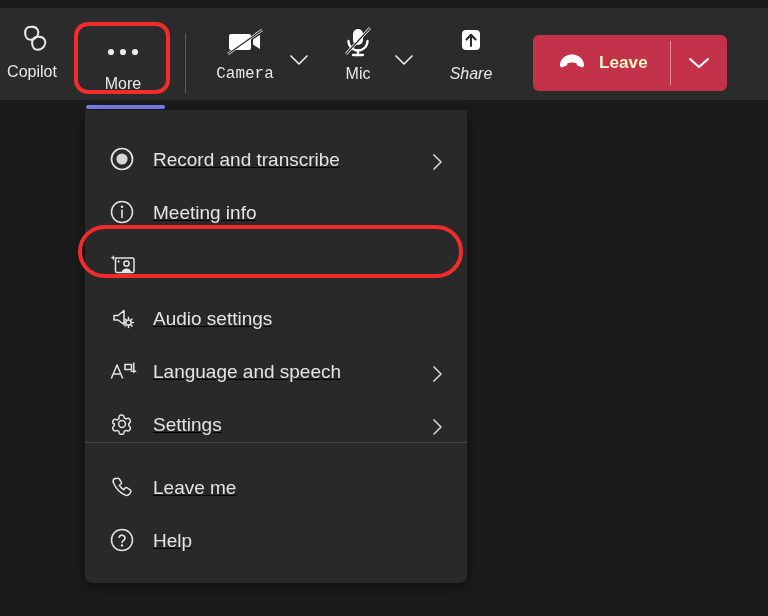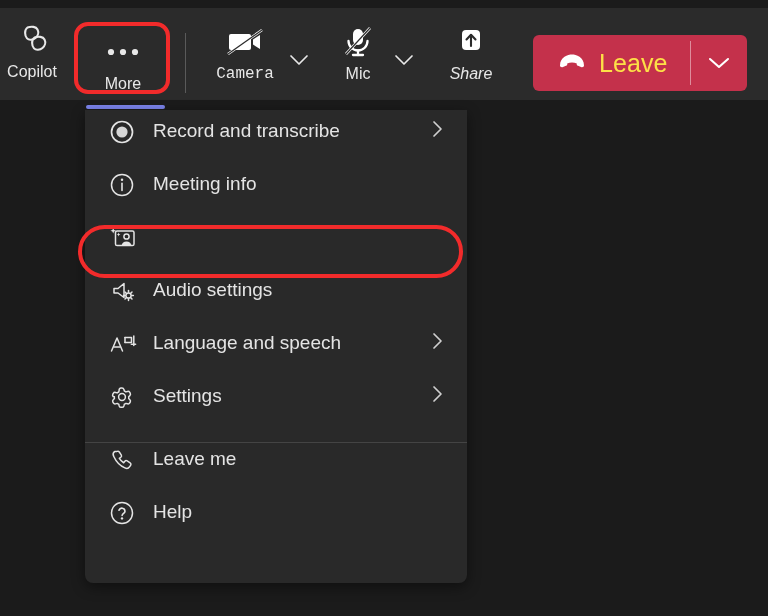--- a/index.html
+++ b/index.html
@@ -104,23 +104,23 @@
     overflow: hidden;
   }
   .leave-main {
     display: flex;
     align-items: center;
     gap: 12px;
     padding: 0 22px 0 24px;
     cursor: pointer;
   }
   .leave-label {
-    font-size: 25px;
-    font-weight: normal;
-    color: #fde047;
+    font-size: 17px;
+    font-weight: bold;
+    color: #fef9c3;
     letter-spacing: .1px;
   }
   .leave-divider {
     width: 1px;
     background: rgba(255,255,255,.45);
     margin: 6px 0;
   }
   .leave-chevron {
     width: 56px;
     display: flex;
@@ -137,24 +137,25 @@
     background: #292929;
     border-radius: 0 0 8px 8px;
     box-shadow: 0 4px 14px rgba(0,0,0,.45);
     box-sizing: border-box;
     padding-top: 9px;
   }
   .menu-item {
     position: relative;
     height: 53px;
     display: flex;
-    align-items: flex-start;
+    align-items: flex-end;
     padding: 0 20px 0 24px;
     cursor: pointer;
     box-sizing: border-box;
+    text-decoration: underline;
   }
   .mi-icon {
     width: 30px;
     min-width: 30px;
     display: flex;
     align-items: center;
     justify-content: flex-start;
   }
   .mi-label {
     font-size: 19px;

